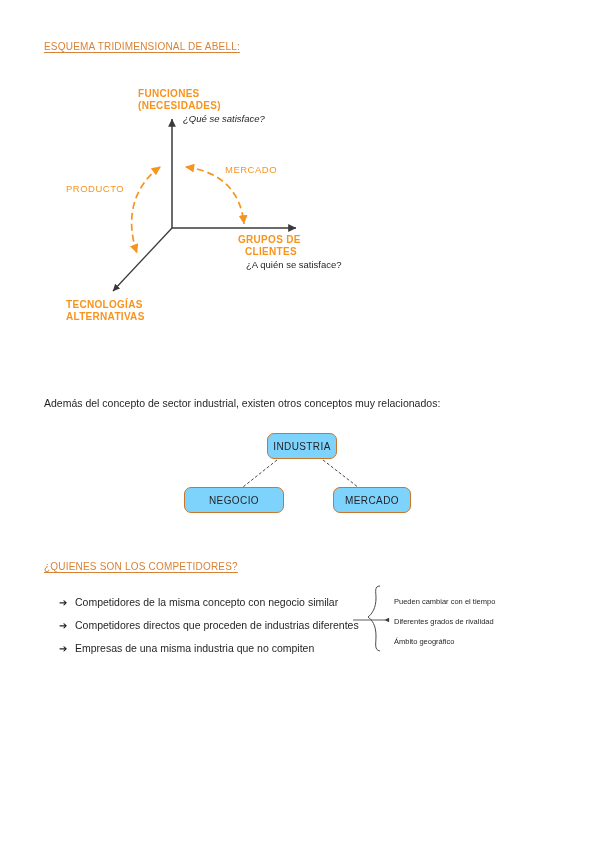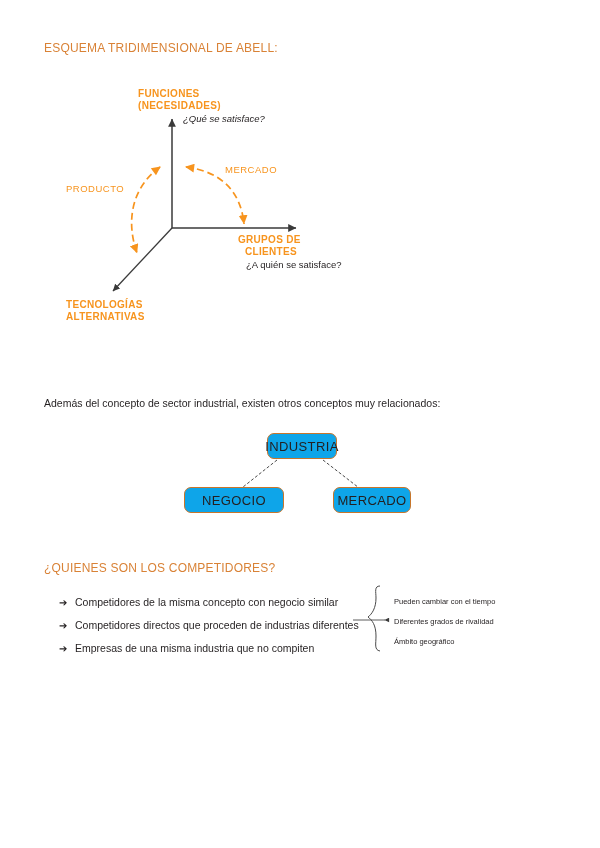--- a/index.html
+++ b/index.html
@@ -21,22 +21,23 @@
     inset: 0;
     width: 600px;
     height: 848px;
     background: #ffffff;
   }
 
   
   .heading-orange {
     position: absolute;
     color: #D98236;
-    font-size: 12px;
+    font-size: 10px;
     letter-spacing: 0.2px;
+    text-decoration: underline;
     text-underline-offset: 2px;
     white-space: nowrap;
   }
 
   .body-text {
     position: absolute;
     font-size: 10.5px;
     color: #231f20;
     white-space: nowrap;
   }
@@ -70,27 +71,27 @@
   .vec {
     position: absolute;
     left: 0;
     top: 0;
     pointer-events: none;
   }
 
   
   .node-box {
     position: absolute;
-    background: #0ea5e9;
+    background: #7dd3fc;
     border: 1px solid #C8762B;
     border-radius: 7px;
     display: flex;
     align-items: center;
     justify-content: center;
-    font-size: 13px;
+    font-size: 10px;
     letter-spacing: 0.4px;
     color: #231f20;
     box-sizing: border-box;
   }
 
   
   .bullet-row {
     position: absolute;
     display: flex;
     align-items: baseline;

